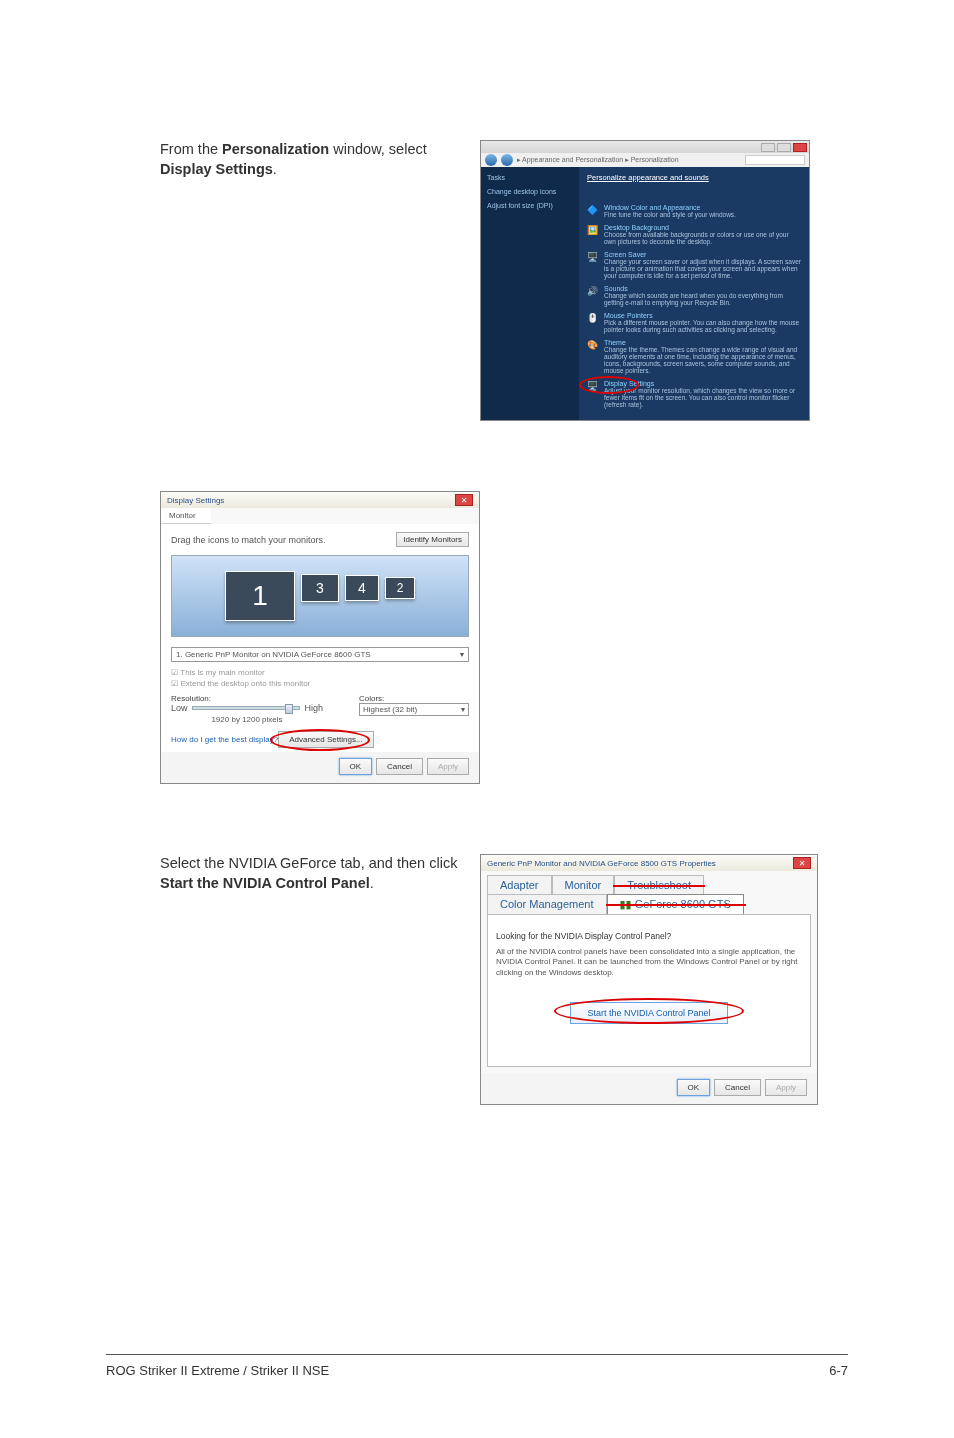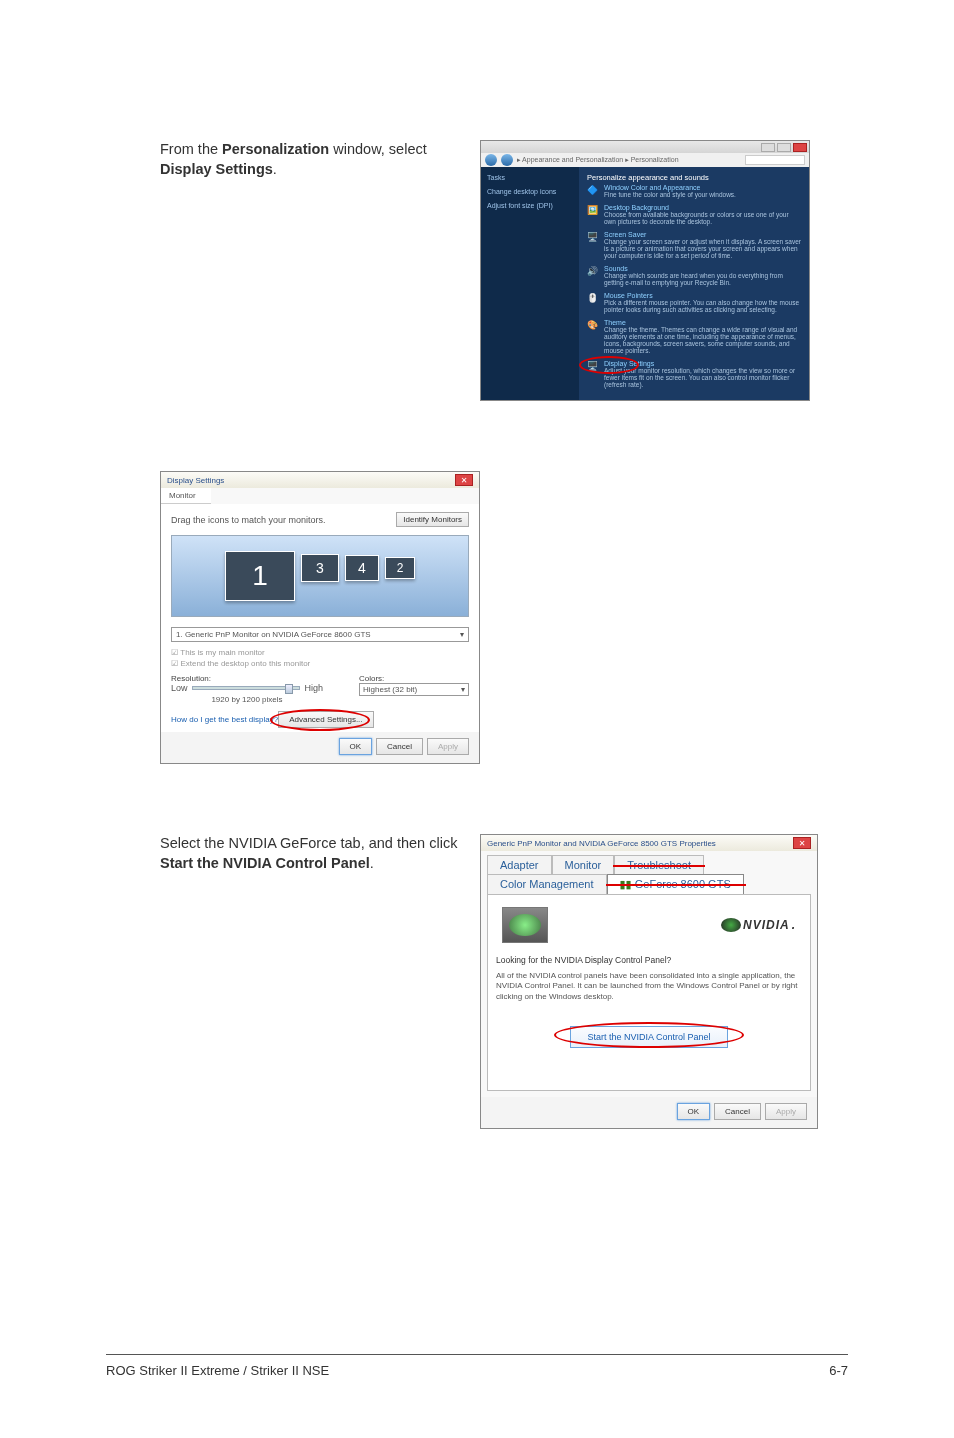--- a/index.html
+++ b/index.html
@@ -72,21 +72,21 @@
     color: #9fc3e8;
     padding: 6px 6px;
     line-height: 1.4;
   }
   .p-sidebar div { margin-bottom: 4px; }
   .p-main {
     flex:1;
     padding: 6px 8px;
     color: #cde0f4;
   }
-  .p-main h4 { color:#fff; font-size:7.5px; margin-bottom:2px; font-weight:normal; }
+  .p-main h4 { color:#fff; font-size:7.5px; margin-bottom:22px; font-weight:normal;text-decoration:underline; }
   .p-item { display:flex; gap:5px; margin-bottom:6px; }
   .p-icon { width:12px; height:12px; flex:0 0 12px; display:flex; align-items:center; justify-content:center; font-size:9px; }
   .p-item-body .t { color:#8fd0ff; }
   .p-item-body .d { color:#aac4de; font-size:6.5px; }
   .p-display-link { position:relative; }
   .red-circle {
     position:absolute; left:-8px; top:-4px;
     width: 60px; height: 18px;
     border: 2px solid #d00;
     border-radius: 50%;
@@ -347,28 +347,20 @@
           <div class="gf-tab red"><span>Troubleshoot</span><span class="red-strike"></span></div>
         </div>
         <div class="gf-tabs" style="padding-top:0">
           <div class="gf-tab row2">Color Management</div>
           <div class="gf-tab row2 active" style="position:relative">
             <span style="color:#3a7a1f">▮▮</span> <span>GeForce 8600 GTS</span>
             <span class="red-strike" style="top:9px"></span>
           </div>
         </div>
         <div class="gf-panel">
-          <div class="gf-logos">
-            <div class="gf-chip"></div>
-            <div class="nv-logo">
-              <span class="nv-eye"></span>
-              <span>NVIDIA</span>
-                <span>.</span>
-            </div>
-          </div>
           <div class="gf-q">Looking for the NVIDIA Display Control Panel?</div>
           <div class="gf-desc">All of the NVIDIA control panels have been consolidated into a single application, the NVIDIA Control Panel. It can be launched from the Windows Control Panel or by right clicking on the Windows desktop.</div>
           <div class="gf-start-wrap">
             <span class="gf-start">Start the NVIDIA Control Panel</span>
             <span class="red-oval2" style="left:50%; transform:translateX(-50%); top:-4px; width:190px; height:26px;"></span>
           </div>
         </div>
         <div class="gf-btns">
           <span class="btn accent">OK</span>
           <span class="btn">Cancel</span>

